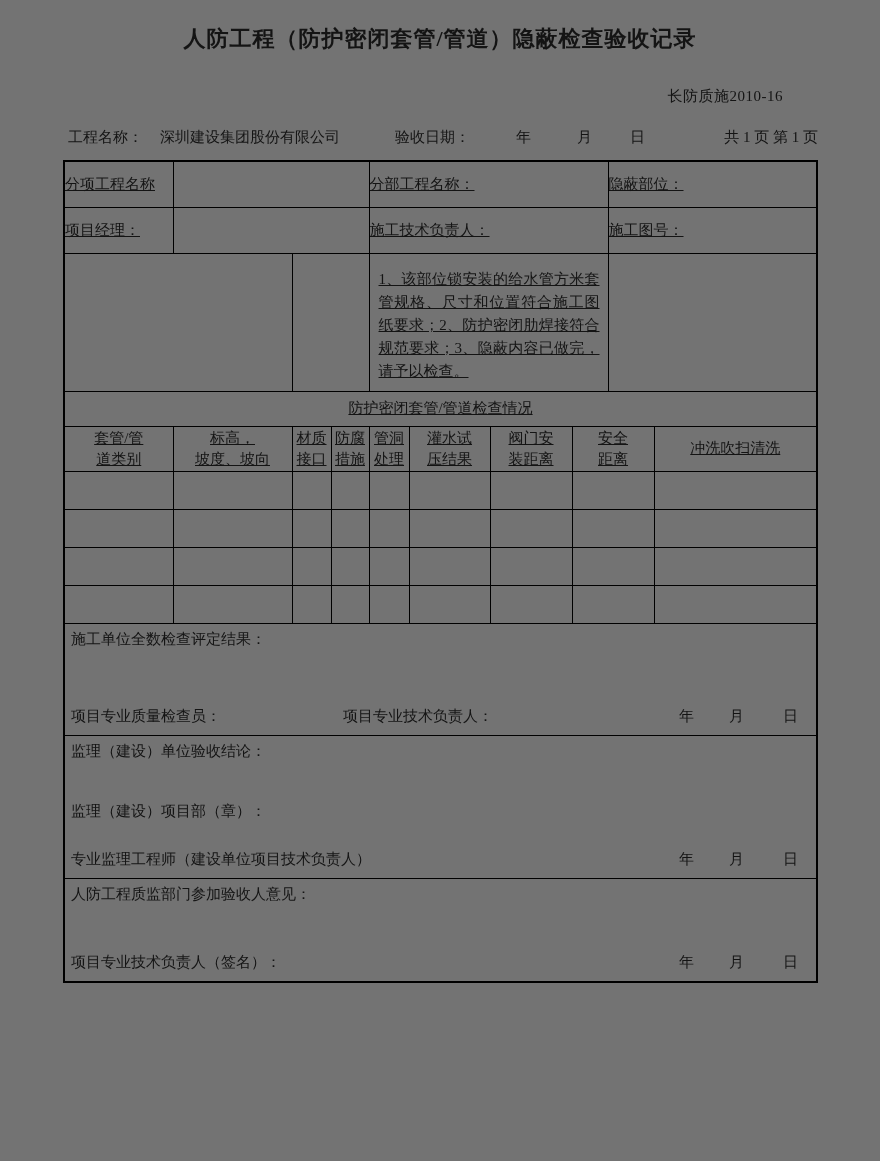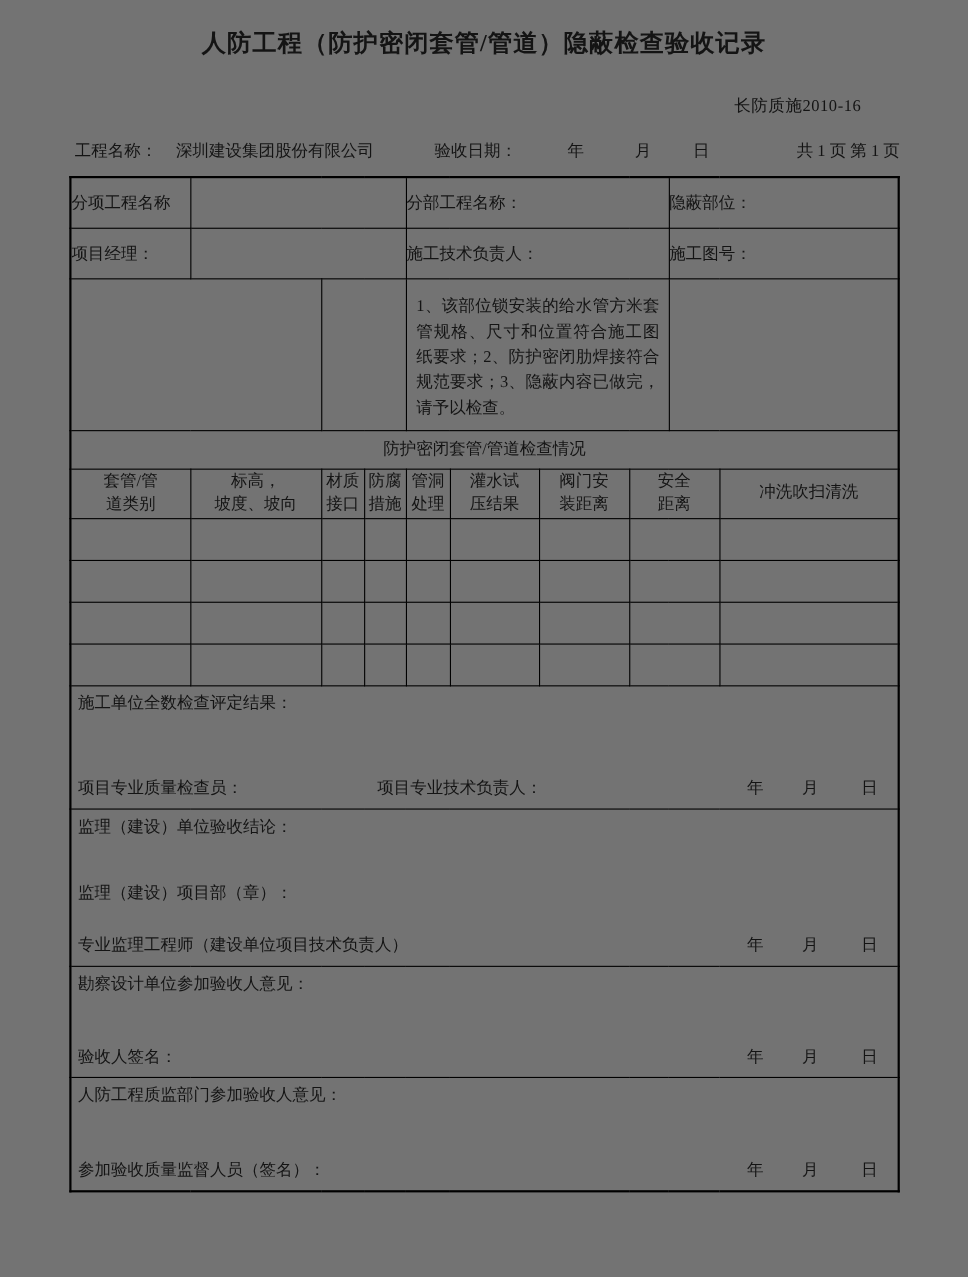--- a/index.html
+++ b/index.html
@@ -21,21 +21,21 @@
   .inforow{position:absolute;top:128px;left:0;width:100%;height:20px;font-size:15px;}
   .inforow span{position:absolute;white-space:nowrap;}
   .if-project-label{left:68px;}
   .if-project-value{left:160px;}
   .if-date-label{left:395px;}
   .if-year{left:516px;}
   .if-month{left:577px;}
   .if-day{left:630px;}
   .if-pages{right:62px;}
 
-  .maintable{position:absolute;left:63px;top:160px;}
+  .maintable{position:absolute;left:63px;top:160px;text-decoration:underline;}
   table.rec{
     border-collapse:collapse;table-layout:fixed;width:753px;
     border:2px solid #000;
   }
   table.rec td{
     border:1px solid #000;padding:0;font-size:15px;vertical-align:middle;
     overflow:hidden;
   }
   td.lab{padding-left:5px;}
   tr.rA{height:46px;}
@@ -221,45 +221,32 @@
               <span class="siglabel">专业监理工程师（建设单位项目技术负责人）</span>
               <span class="ymd-y">年</span>
               <span class="ymd-m">月</span>
               <span class="ymd-d">日</span>
             </div>
           </div>
         </td>
       </tr>
 
 
-      <tr class="rSecH">
+
+      <tr class="rSecI">
         <td class="block" colspan="10">
-          <div class="box box-h">
-            <span class="lbl-top">勘察设计单位参加验收人意见：</span>
+          <div class="box box-i">
+            <span class="lbl-top">人防工程质监部门参加验收人意见：</span>
             <div class="sigline">
-              <span class="siglabel">验收人签名：</span>
+              <span class="siglabel">项目专业技术负责人（签名）：</span>
               <span class="ymd-y">年</span>
               <span class="ymd-m">月</span>
               <span class="ymd-d">日</span>
             </div>
           </div>
         </td>
       </tr>
 
-      <tr class="rSecI">
-        <td class="block" colspan="10">
-          <div class="box box-i">
-            <span class="lbl-top">人防工程质监部门参加验收人意见：</span>
-            <div class="sigline">
-              <span class="siglabel">参加验收质量监督人员（签名）：</span>
-              <span class="ymd-y">年</span>
-              <span class="ymd-m">月</span>
-              <span class="ymd-d">日</span>
-            </div>
-          </div>
-        </td>
-      </tr>
-
     </tbody>
       </table>
   </div>
 
 </div>
 
 </body></html>

